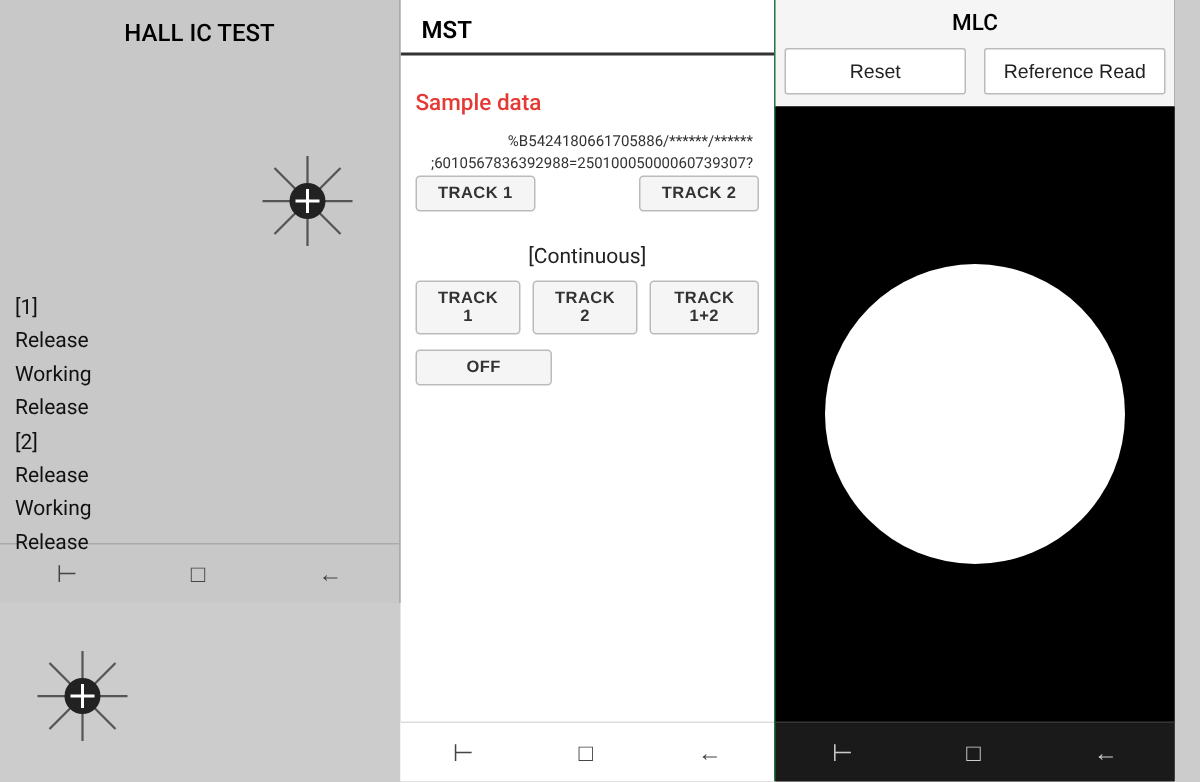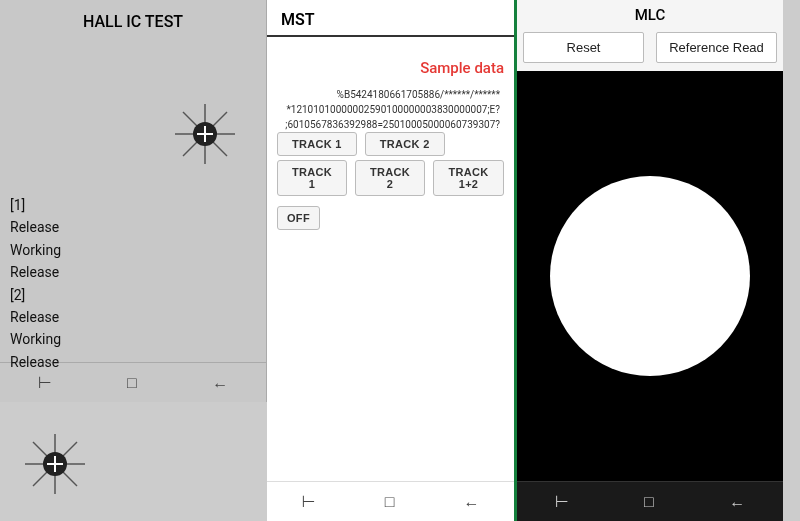--- a/index.html
+++ b/index.html
@@ -61,38 +61,38 @@
       position: absolute;
     }
 
     
     .panel2 {
       width: 250px;
       height: 521px;
       background: #fff;
       display: flex;
       flex-direction: column;
-      border-right: 3px solid #15803d;
+      border-right: 1px solid #15803d;
     }
     .panel2-header {
       padding: 10px 14px 6px 14px;
       border-bottom: 2px solid #333;
       font-size: 16px;
       font-weight: 600;
       color: #000;
     }
     .panel2-body {
       flex: 1;
       overflow: hidden;
       display: flex;
       flex-direction: column;
       padding: 0 10px;
     }
     .sample-data-label {
-      text-align: right;
+      text-align: left;
       color: #e53935;
       font-size: 15px;
       margin: 22px 0 10px 0;
       font-weight: 500;
     }
     .sample-data-text {
       text-align: right;
       font-size: 10px;
         color: #333;
       line-height: 1.5;
@@ -100,37 +100,37 @@
     }
     .section-label {
       text-align: center;
       font-size: 14px;
       font-weight: 400;
       color: #222;
       margin: 18px 0 8px 0;
     }
     .btn-row {
       display: flex;
-      justify-content: flex-start;
+      justify-content: space-between;
       gap: 8px;
       margin-bottom: 4px;
     }
     .mst-btn {
       border: 1px solid #bbb;
       background: #f5f5f5;
       padding: 5px 14px;
       font-size: 11px;
       font-weight: 600;
       color: #333;
       border-radius: 3px;
       cursor: pointer;
       letter-spacing: 0.3px;
     }
     .mst-btn.off {
-      padding: 5px 9px;
+      padding: 5px 33px;
     }
     .panel2-nav {
       height: 40px;
       display: flex;
       align-items: center;
       justify-content: space-around;
       background: #fff;
       border-top: 1px solid #ddd;
     }
 
@@ -245,28 +245,28 @@
     <span class="nav-icon">□</span>
     <span class="nav-icon">←</span>
   </div>
 </div>
 
 <div class="panel2">
   <div class="panel2-header">MST</div>
   <div class="panel2-body">
     <div class="sample-data-label">Sample data</div>
     <div class="sample-data-text">%B5424180661705886/******/******</div>
-    <div class="sample-data-text">*12101010000002590100000003830000007;E?</div>
     <div class="sample-data-text">;6010567836392988=25010005000060739307?</div>
 
     <div class="btn-row">
       <button class="mst-btn">TRACK 1</button>
       <button class="mst-btn">TRACK 2</button>
     </div>
 
+    <div class="section-label">[Continuous]</div>
     <div class="btn-row">
       <button class="mst-btn">TRACK 1</button>
       <button class="mst-btn">TRACK 2</button>
       <button class="mst-btn">TRACK 1+2</button>
     </div>
     <div class="btn-row" style="margin-top:6px;">
       <button class="mst-btn off">OFF</button>
     </div>
   </div>
   <div class="panel2-nav">

